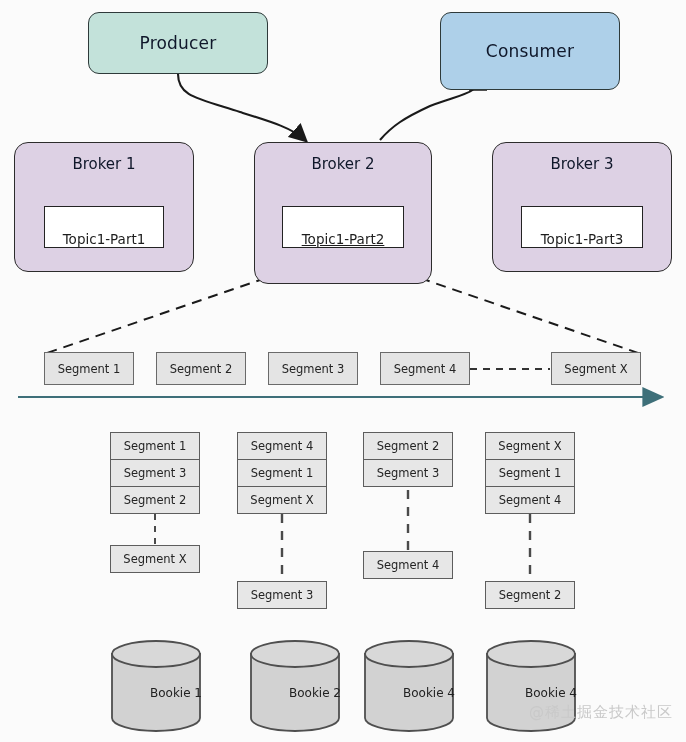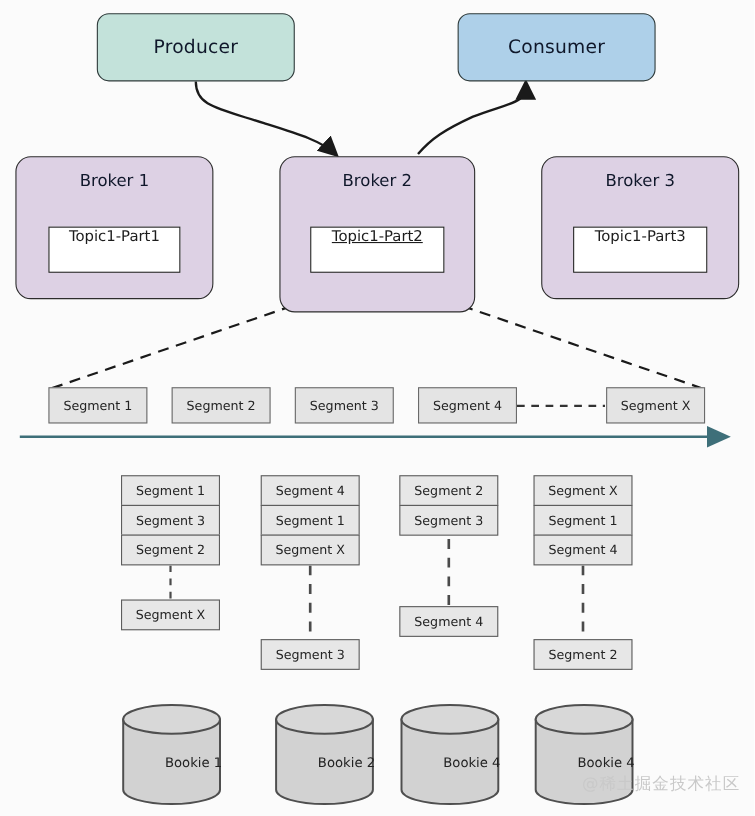--- a/index.html
+++ b/index.html
@@ -53,21 +53,21 @@
     justify-content: center;
     font-size: 15px;
     padding-top: 12px;
   }
   .topic {
     position: absolute;
     box-sizing: border-box;
     background: #ffffff;
     border: 1.6px solid #232323;
     display: flex;
-    align-items: flex-start;
+    align-items: flex-end;
     justify-content: center;
     font-size: 13.5px;
     color: #1d1d1d;
   }
 
   
   .seg {
     position: absolute;
     box-sizing: border-box;
     background: #e7e7e7;
@@ -137,21 +137,21 @@
 
     <path d="M408,490 L408,551" fill="none" stroke="#4a4a4a" stroke-width="2.4" stroke-dasharray="9 8"></path>
 
     <path d="M530,514 L530,581" fill="none" stroke="#4a4a4a" stroke-width="2.4" stroke-dasharray="9 8"></path>
   </svg>
 
   <div class="node endpoint producer" style="left:88px; top:12px; width:180px; height:62px;">
     <span>Producer</span>
   </div>
 
-  <div class="node endpoint consumer" style="left:416px; top:12px; width:180px; height:62px;">
+  <div class="node endpoint consumer" style="left:440px; top:12px; width:180px; height:78px;">
     <span>Consumer</span>
   </div>
 
   <div class="node broker" style="left:14px; top:142px; width:180px; height:130px;">
     <span>Broker 1</span>
   </div>
   <div class="topic" style="left:44px; top:206px; width:120px; height:42px;">
     <span>Topic1-Part1</span>
   </div>
 

